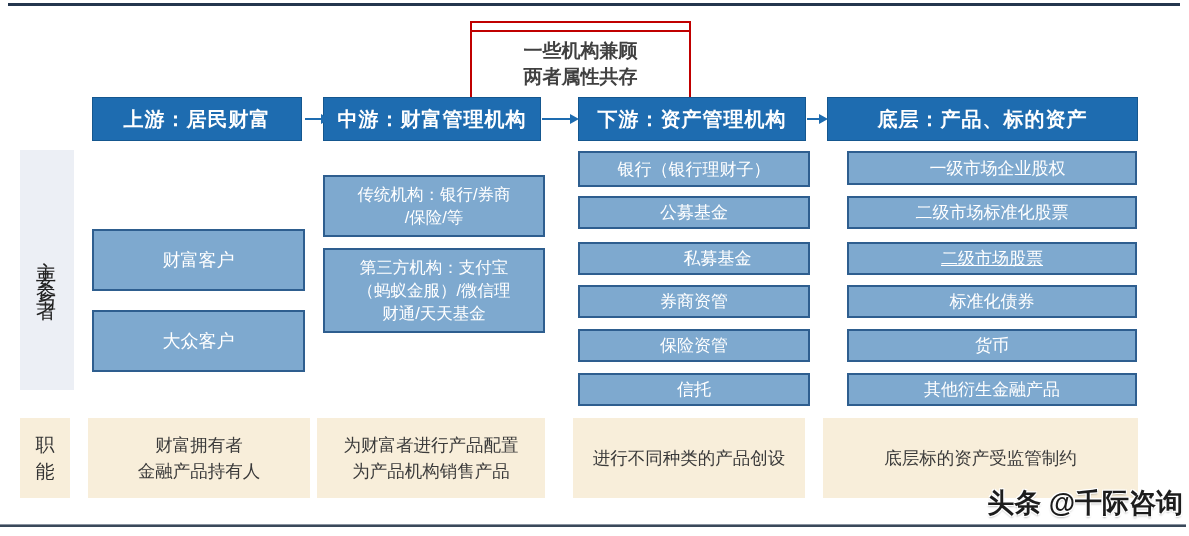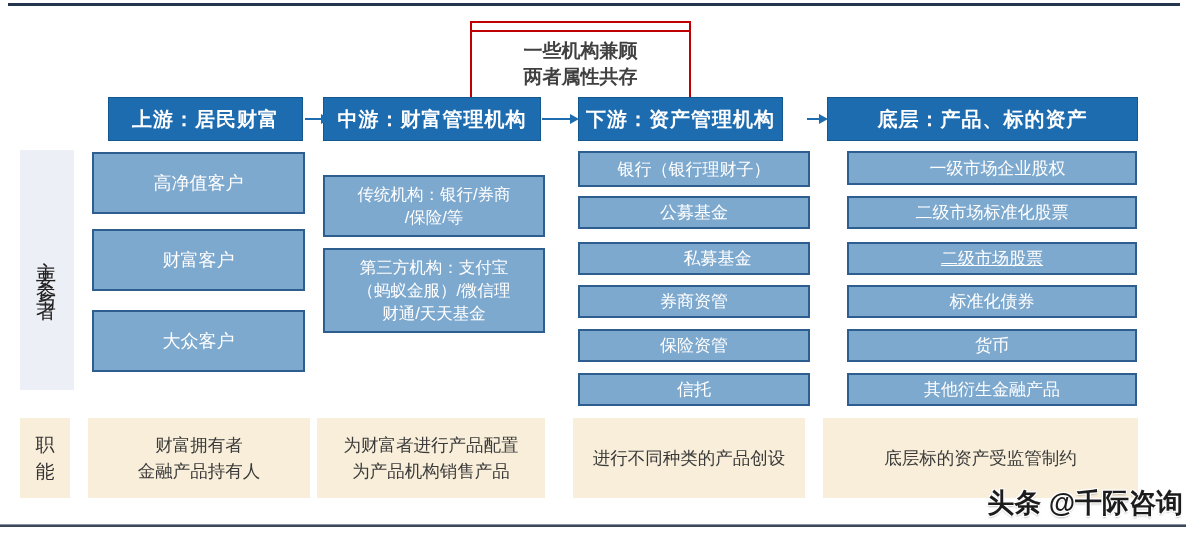--- a/index.html
+++ b/index.html
@@ -14,23 +14,23 @@
   .red-note { position:absolute; left:470px; top:21px; width:221px; height:76px;
               border:2px solid #C00000; border-bottom:none; }
   .red-note .inner-line { position:absolute; left:0; right:0; top:7px; height:2px; background:#C00000; }
   .red-note .note-text { position:absolute; left:0; right:0; top:15px; text-align:center;
               color:#404040; font-weight:bold; font-size:19px; line-height:26px; white-space:pre-line; }
 
   
   .hdr { position:absolute; top:97px; height:44px; background:#1E6CB0; border:1px solid #15578f;
          color:#ffffff; font-size:20px; font-weight:bold; letter-spacing:1px;
          display:flex; align-items:center; justify-content:center; }
-  .hdr.h1 { left:92px;  width:195px;margin-left:16px; }
+  .hdr.h1 { left:92px;  width:210px; }
   .hdr.h2 { left:323px; width:218px; }
-  .hdr.h3 { left:578px; width:205px; }
+  .hdr.h3 { left:578px; width:228px; }
   .hdr.h4 { left:827px; width:311px; }
 
   
   .connector { position:absolute; top:118px; height:2px; background:#1E6CB0; }
   .connector .head { position:absolute; right:-9px; top:-4px; width:0; height:0;
          border-left:9px solid #1E6CB0; border-top:5px solid transparent; border-bottom:5px solid transparent; }
   .connector.c1 { left:305px; width:16px; }
   .connector.c2 { left:542px; width:28px; }
   .connector.c3 { left:807px; width:12px; }
 
@@ -90,21 +90,20 @@
       <span class="head"></span>
     </div>
   <div class="connector c3">
       <span class="head"></span>
     </div>
 
   <div class="participants">主要参与者</div>
   <div class="fn-label">职
 能</div>
 
-  <div class="item c1i" style="top:152px;">高净值客户</div>
   <div class="item c1i" style="top:310px;">大众客户</div>
   <div class="item c1i" style="top:229px;">财富客户</div>
 
   <div class="item c2i" style="top:175px; height:62px;">传统机构：银行/券商
 /保险/等</div>
   <div class="item c2i" style="top:248px; height:85px;">第三方机构：支付宝
 （蚂蚁金服）/微信理
 财通/天天基金</div>
 
   <div class="item c3i" style="top:151px; height:36px;">银行（银行理财子）</div>

